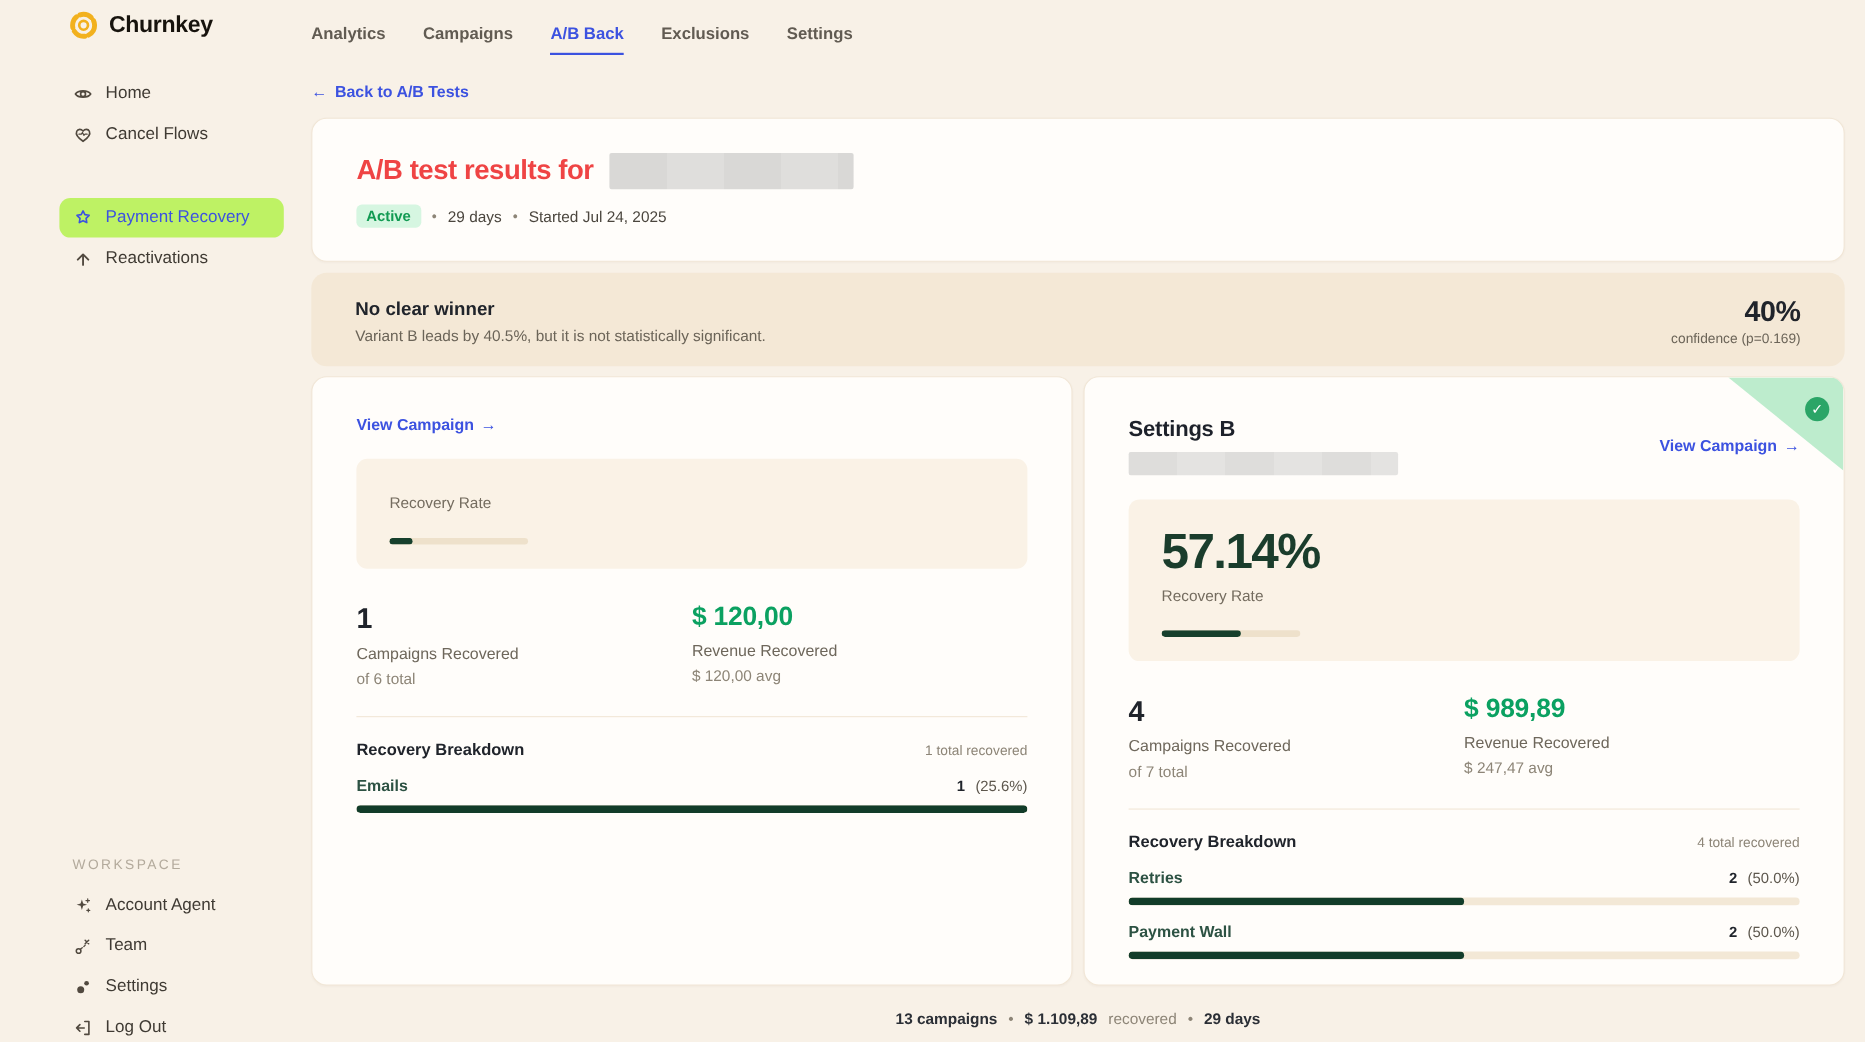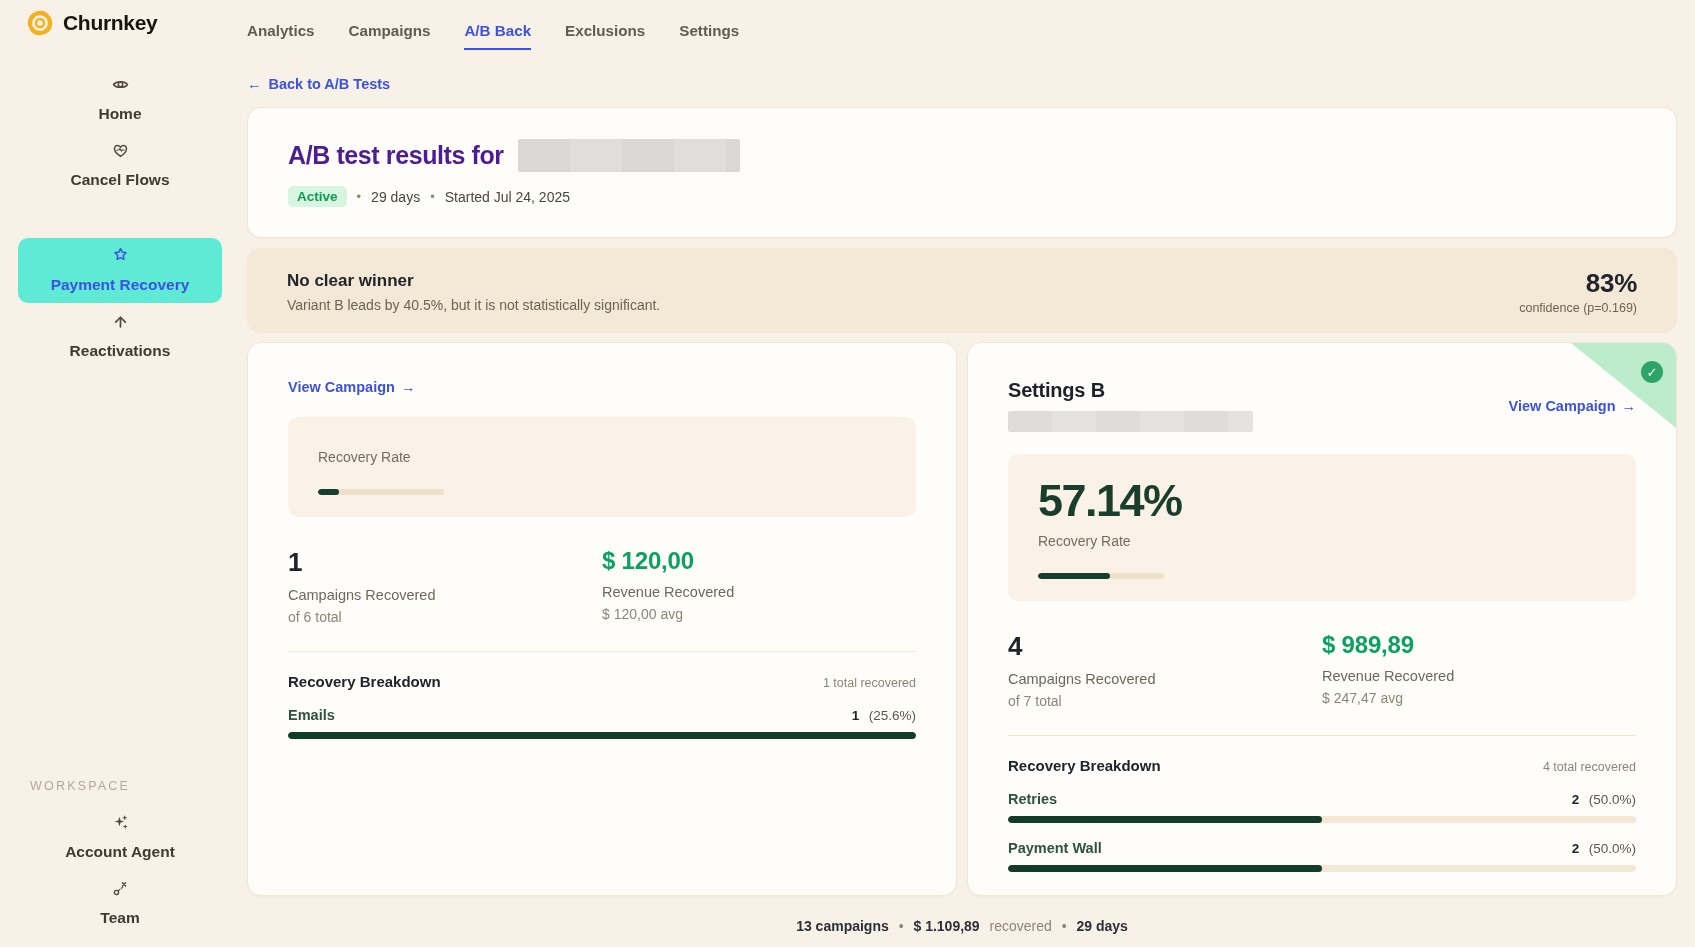--- a/index.html
+++ b/index.html
@@ -2,34 +2,34 @@
 <html><head>
 <meta charset="utf-8">
 <style>
   * { box-sizing: border-box; margin: 0; padding: 0; }
   html, body { width: 1695px; height: 947px; overflow: hidden; }
   body {
     font-family: "Liberation Sans", "DejaVu Sans", sans-serif;
     background: #f8f1e7;
     color: #20242b;
   }
-  .app { position: relative; width: 1695px; height: 947px; display: flex; }
+  .app { position: relative; width: 1695px; height: 947px; display: flex; padding-left: 36px; }
 
   
   .sidebar { width: 240px; flex: 0 0 240px; position: relative; }
   .brand { display: flex; align-items: center; gap: 9px; padding: 9px 0 0 26px; cursor: pointer; }
   .brand-name { font-size: 21px; font-weight: 700; color: #17130d; letter-spacing: -0.3px; }
   .side-nav { margin-top: 30px; }
   .side-item {
     display: flex; align-items: center; gap: 12px;
     margin: 1px 18px; padding: 9px 13px; border-radius: 10px;
-    font-size: 15.5px; font-weight: 700; color: #3f3a33; cursor: pointer; flex-direction: column;
+    font-size: 15.5px; font-weight: 400; color: #3f3a33; cursor: pointer;
   }
   .side-item .icn { display: flex; width: 17px; height: 17px; color: #51493f; }
-  .side-item.active { background: #5eead4; color: #3c52e0; margin-top: 40px; }
+  .side-item.active { background: #bef264; color: #3c52e0; margin-top: 40px; }
   .side-item.active .icn { color: #3c52e0; }
   .workspace { position: absolute; top: 779px; left: 0; right: 0; }
   .ws-label { padding-left: 30px; font-size: 12.5px; font-weight: 400; letter-spacing: 2.2px; color: #b3aa9c; }
   .workspace .side-nav { margin-top: 12px; }
 
   
   .main { flex: 1; padding: 0 18px 0 7px; display: flex; flex-direction: column; }
   .top-nav { display: flex; gap: 34px; margin-top: 22px; align-items: flex-start; }
   .top-nav .nav-item {
     font-size: 15.2px; font-weight: 600; color: #615b52;
@@ -38,21 +38,21 @@
   .top-nav .nav-item.active { color: #3c52e0; border-bottom-color: #3c52e0; }
 
   .back-link { margin-top: 26px; display: inline-flex; align-items: center; gap: 7px;
     color: #3c52e0; font-size: 14.5px; font-weight: 600; cursor: pointer; width: max-content; }
 
   .panel { background: #fffdfa; border: 1px solid #f1e6d6; border-radius: 14px;
     box-shadow: 0 1px 2px rgba(60,40,10,0.03); }
 
   .header-card { margin-top: 15px; padding: 31px 40px 30px; }
   .header-title-row { display: flex; align-items: center; }
-  .page-title { font-size: 25px; font-weight: 700; color: #4c1d95; letter-spacing: -0.4px; }
+  .page-title { font-size: 25px; font-weight: 700; color: #ef4444; letter-spacing: -0.4px; }
   .redact { border-radius: 2px;
     background: repeating-linear-gradient(90deg,#d9d8d6 0 52px,#dfdedc 52px 104px); }
   .redact-title { width: 222px; height: 33px; margin-left: 14px; }
   .meta-row { display: flex; align-items: center; margin-top: 14px; }
   .badge { background: #d6f6e1; color: #119a52; font-size: 13.5px; font-weight: 600;
     padding: 3px 9px; border-radius: 5px; }
   .dot-sep { color: #8d8577; font-size: 13px; margin: 0 10px; }
   .meta-txt { font-size: 14px; font-weight: 500; color: #4b463e; }
 
   .banner { margin-top: 10px; background: #f4e8d6; border-radius: 14px;
@@ -232,21 +232,21 @@
         <span class="meta-txt">Started Jul 24, 2025</span>
       </div>
     </section>
 
     <section class="banner">
       <div>
         <div class="banner-title">No clear winner</div>
         <div class="banner-sub">Variant B leads by 40.5%, but it is not statistically significant.</div>
       </div>
       <div class="conf">
-        <div class="conf-value">83%</div>
+        <div class="conf-value">40%</div>
         <div class="conf-label">confidence (p=0.169)</div>
       </div>
     </section>
 
     <div class="cards">
 
       <article class="panel variant-card">
         <div class="vc-head">
           <span class="view-campaign">
             <span>View Campaign</span>

